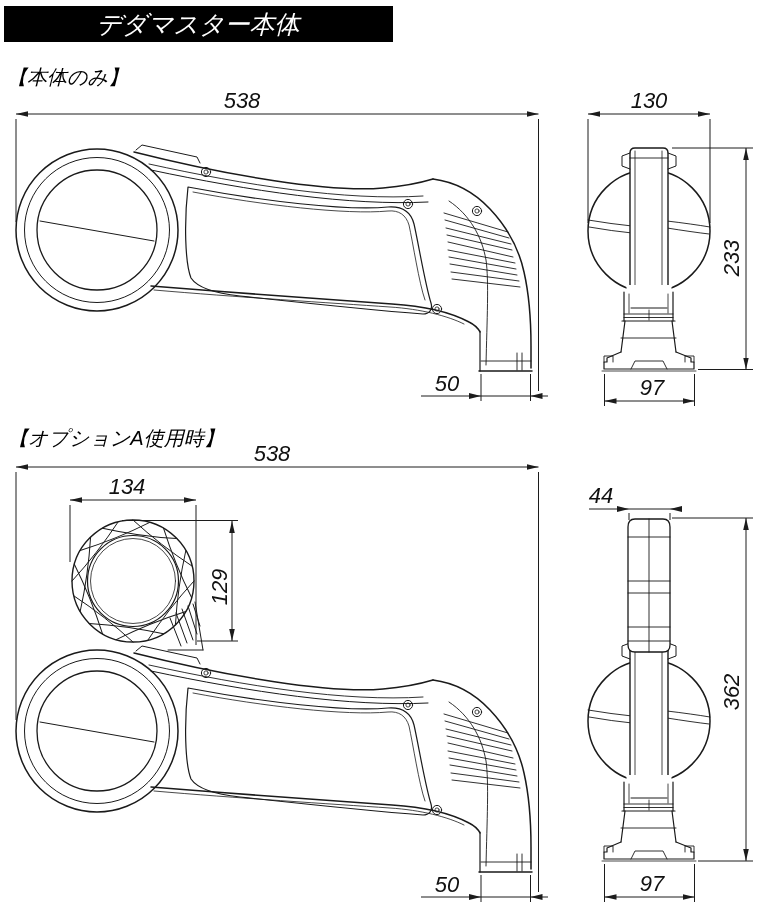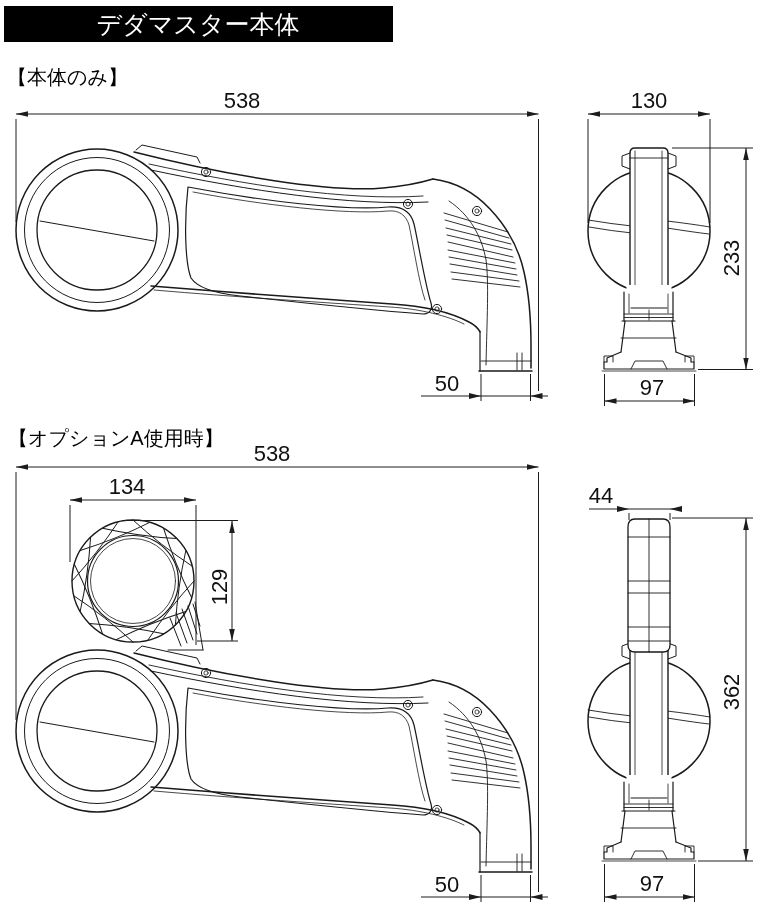--- a/index.html
+++ b/index.html
@@ -1,16 +1,16 @@
 <!DOCTYPE html>
 <html><head>
 <meta charset="utf-8">
 <style>
   html,body{margin:0;padding:0;background:#ffffff;}
-  .page{width:768px;height:918px;position:relative;background:#fff;overflow:hidden;}
+  .page{width:768px;height:918px;position:relative;background:#fff;overflow:hidden;font-style:italic;}
   svg{display:block;}
   .ln{stroke:#1a1a1a;fill:none;stroke-linecap:round;stroke-linejoin:round;}
   .dm{stroke:#1c1c1c;fill:none;stroke-width:1;}
   .dimtext{font-family:"Liberation Sans","DejaVu Sans",sans-serif;font-size:22px;fill:#111111;}
   .jp-label{font-family:"Liberation Sans","DejaVu Sans",sans-serif;font-size:20px;font-weight:500;fill:#000000;}
   .jp-title{font-family:"Liberation Sans","DejaVu Sans",sans-serif;font-size:25px;font-weight:500;}
 </style>
 </head>
 <body>
 

